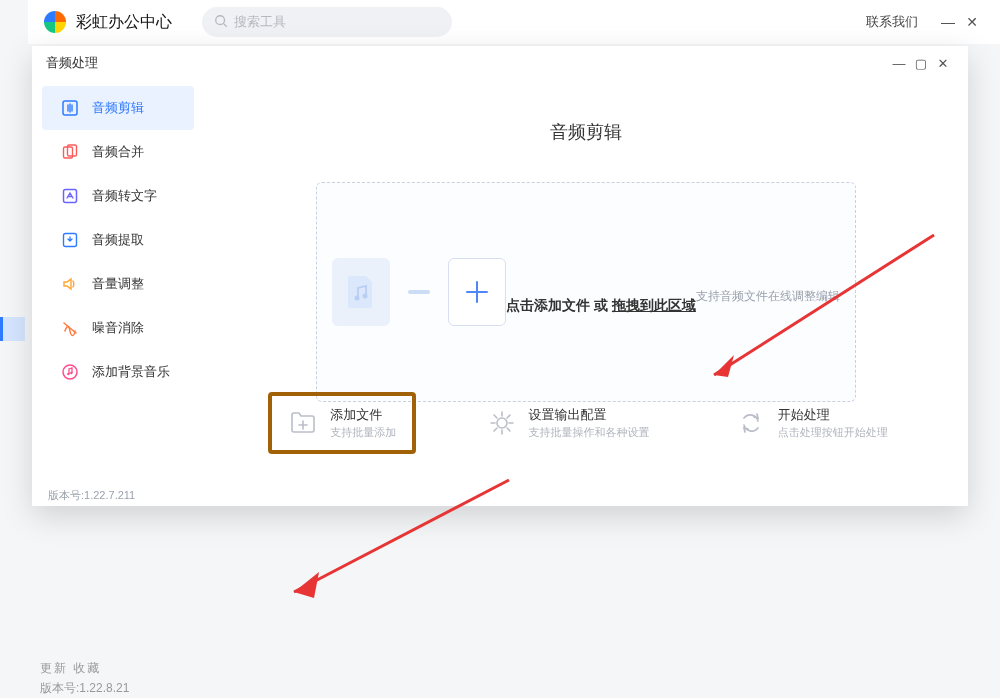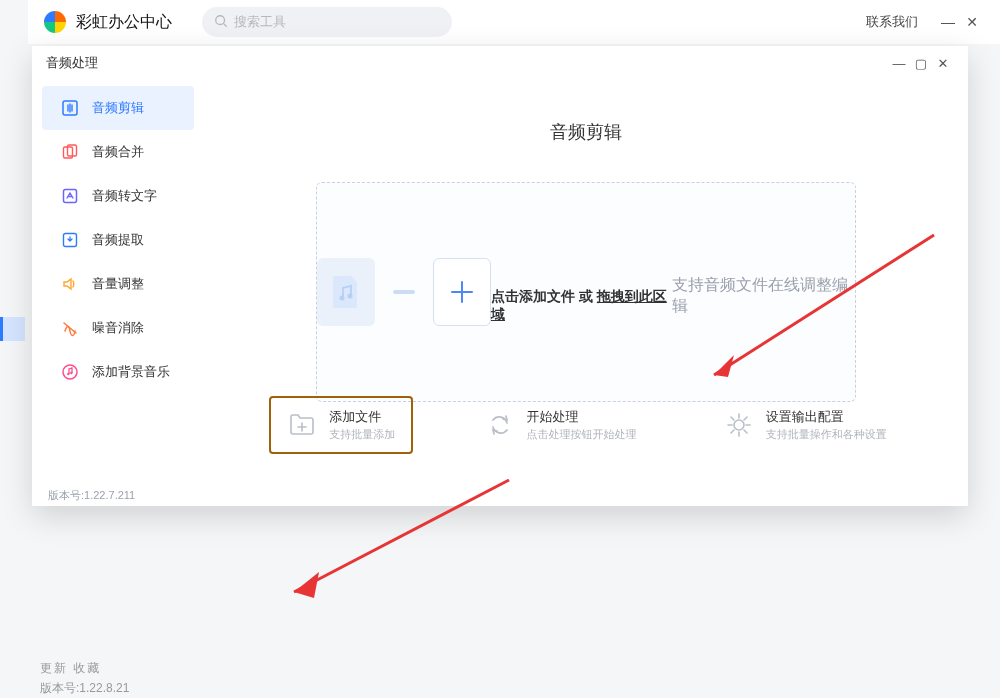--- a/index.html
+++ b/index.html
@@ -42,25 +42,25 @@
   .tile{width:58px;height:68px;border-radius:6px;display:flex;align-items:center;justify-content:center;}
   .tile.audio{background:#eaf1fb;}
   .tile.plus{background:#fff;border:1px solid #d6e0f2;}
   .tile.plus .cross{position:relative;width:22px;height:22px;}
   .tile.plus .cross::before,.tile.plus .cross::after{content:"";position:absolute;background:#4f86f7;border-radius:1px;}
   .tile.plus .cross::before{left:50%;top:0;width:2px;height:100%;transform:translateX(-50%);}
   .tile.plus .cross::after{top:50%;left:0;height:2px;width:100%;transform:translateY(-50%);}
   .dash{width:22px;height:4px;background:#cddcf5;border-radius:2px;}
   .dz-text{margin-top:28px;font-size:14px;color:#333;font-weight:600;}
   .dz-text .underline{text-decoration:underline;}
-  .dz-sub{margin-top:8px;font-size:16px;color:#9aa1ad;}
+  .dz-sub{margin-top:8px;font-size:12px;color:#9aa1ad;}
   
   .actions{position:absolute;bottom:30px;width:100%;display:flex;justify-content:space-evenly;padding:0 10px;}
   .action-card{display:flex;align-items:center;gap:12px;padding:10px 16px;border-radius:4px;cursor:pointer;}
-  .action-card.hl{border:2px solid #a16207;justify-content:center;}
+  .action-card.hl{border:4px solid #a16207;justify-content:center;}
   .action-card .a-ico{width:30px;height:30px;display:flex;align-items:center;justify-content:center;}
   .action-card .a-ico svg *{stroke:#b9bec8;}
   .action-card .a-title{font-size:13px;color:#333;font-weight:500;line-height:18px;}
   .action-card .a-sub{font-size:11px;color:#b0b4bd;line-height:16px;}
   
   .modal-footer{height:22px;padding:0 16px;font-size:11px;color:#9aa1ad;display:flex;align-items:center;}
   
   .arrow{position:absolute;}
   .arrow line,.arrow path{stroke:#e73434;stroke-width:3;fill:none;}
   .arrow .head{fill:#e73434;stroke:none;}
@@ -215,42 +215,42 @@
               </svg>
             </span>
           <div>
             <div class="a-title">添加文件</div>
             <div class="a-sub">支持批量添加</div>
           </div>
         </div>
         <div class="action-card">
           <span class="a-ico">
               <svg width="28" height="28" viewBox="0 0 28 28">
+                <circle cx="14" cy="14" r="5" fill="none" stroke="#b9bec8" stroke-width="1.6"></circle>
+                <path d="M14 3v4M14 21v4M3 14h4M21 14h4M6 6l3 3M19 19l3 3M22 6l-3 3M6 22l3-3" stroke="#b9bec8" stroke-width="1.6" stroke-linecap="round"></path>
+              </svg>
+            </span>
+          <div>
+            <div class="a-title">设置输出配置</div>
+            <div class="a-sub">支持批量操作和各种设置</div>
+          </div>
+        </div>
+        <div class="action-card">
+          <span class="a-ico">
+              <svg width="28" height="28" viewBox="0 0 28 28">
                 <path d="M7 9a8 8 0 0 1 14 3M21 19a8 8 0 0 1-14-3" fill="none" stroke="#b9bec8" stroke-width="1.7" stroke-linecap="round"></path>
                 <polyline points="20,5 21,9 17,8" fill="none" stroke="#b9bec8" stroke-width="1.7" stroke-linecap="round"></polyline>
                 <polyline points="8,23 7,19 11,20" fill="none" stroke="#b9bec8" stroke-width="1.7" stroke-linecap="round"></polyline>
               </svg>
             </span>
           <div>
             <div class="a-title">开始处理</div>
             <div class="a-sub">点击处理按钮开始处理</div>
           </div>
         </div>
-        <div class="action-card">
-          <span class="a-ico">
-              <svg width="28" height="28" viewBox="0 0 28 28">
-                <circle cx="14" cy="14" r="5" fill="none" stroke="#b9bec8" stroke-width="1.6"></circle>
-                <path d="M14 3v4M14 21v4M3 14h4M21 14h4M6 6l3 3M19 19l3 3M22 6l-3 3M6 22l3-3" stroke="#b9bec8" stroke-width="1.6" stroke-linecap="round"></path>
-              </svg>
-            </span>
-          <div>
-            <div class="a-title">设置输出配置</div>
-            <div class="a-sub">支持批量操作和各种设置</div>
-          </div>
-        </div>
       </div>
     </div>
   </div>
 
   <div class="modal-footer">
     <span>版本号:1.22.7.211</span>
   </div>
 </div>
 
 </body></html>

